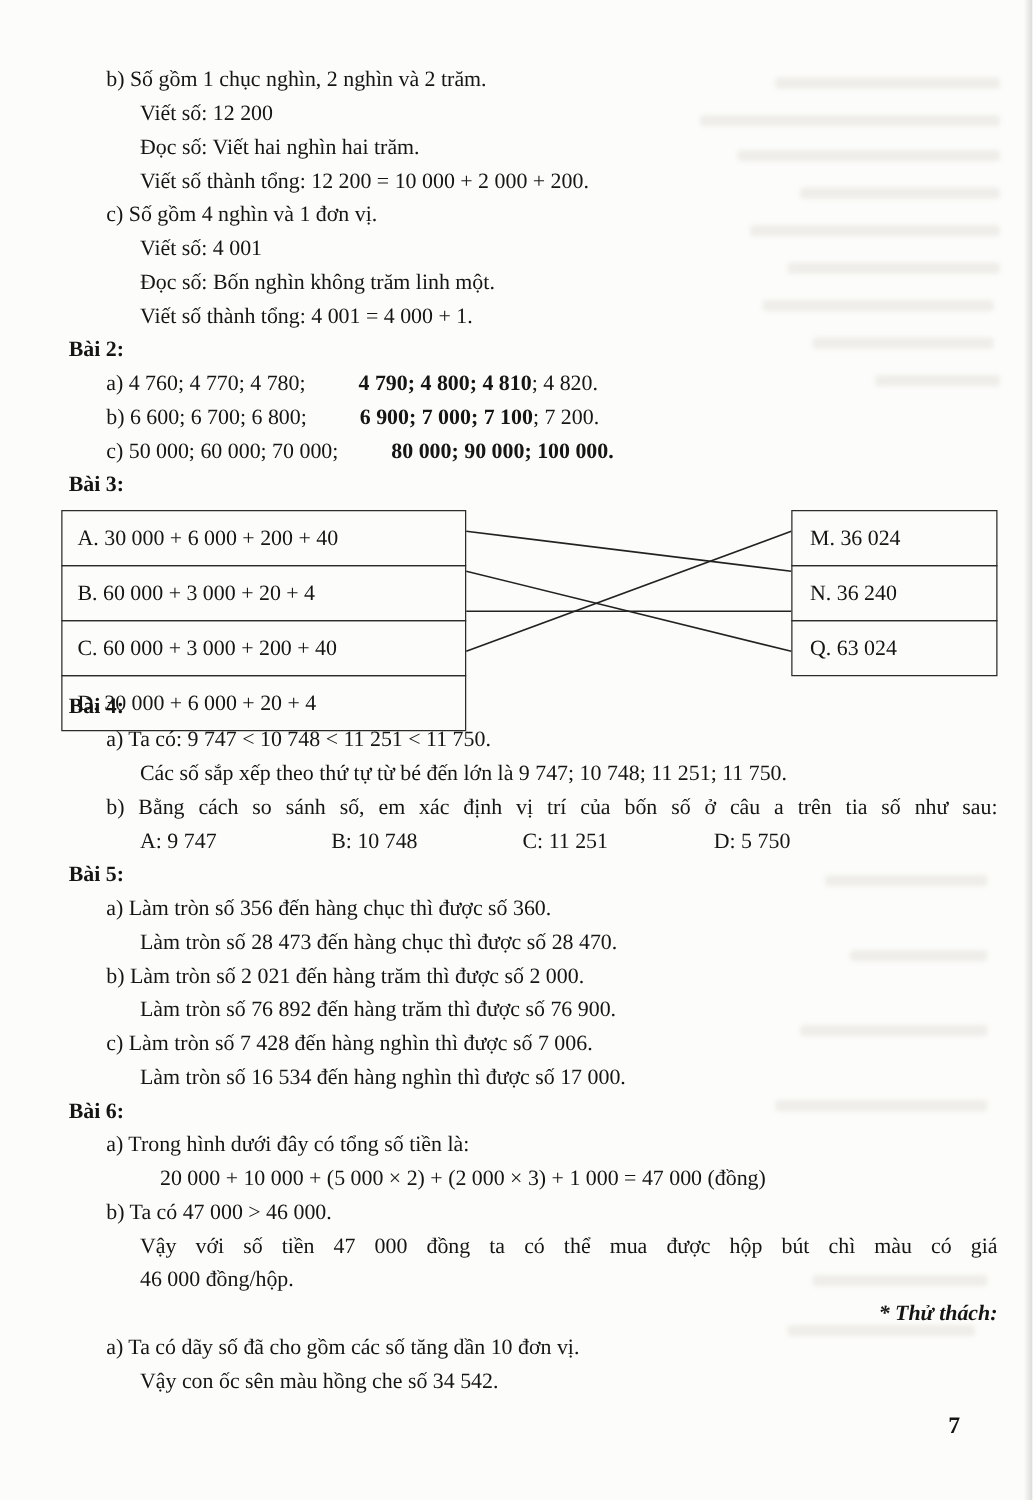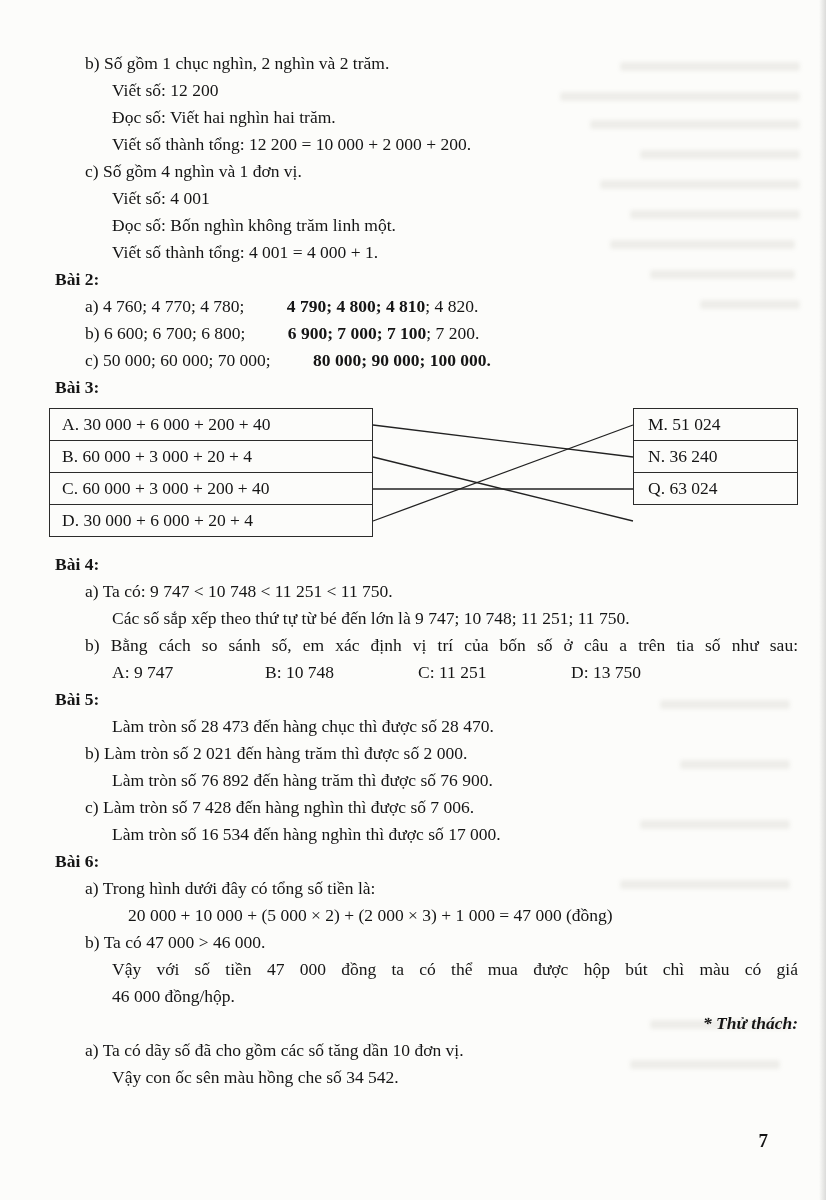--- a/index.html
+++ b/index.html
@@ -23,21 +23,21 @@
   .italic { font-style:italic;text-align:right; }
   .justify { text-align:justify; text-align-last:justify; white-space:normal; }
 
   
   .diagram { position:relative; width:743px; height:134px; margin:7px 0 9px 0; }
   .match-col { position:absolute; top:0; }
   .match-col.left { left:-6px; width:324px; }
   .match-col.right { left:578px; width:165px; }
   .match-box {
     box-sizing:border-box;
-    height:33px; margin-top:-1px;
+    height:45px; margin-top:-1px;
     border:1.4px solid #2b2b2b;
     display:flex; align-items:center;
     padding-left:12px;
     background:transparent;
     line-height:31px;
     white-space:nowrap;
   }
   .match-box:first-child { margin-top:0; }
   .match-col.right .match-box { padding-left:14px; }
   .diagram svg { position:absolute; left:0; top:0; width:743px; height:134px; }
@@ -113,35 +113,36 @@
           <line x1="318" y1="81" x2="578" y2="81" stroke="#222222" stroke-width="1.3"></line>
           <line x1="318" y1="113" x2="578" y2="17" stroke="#222222" stroke-width="1.3"></line>
         </svg>
       <div class="match-col left">
         <div class="match-box">A. 30 000 + 6 000 + 200 + 40</div>
         <div class="match-box">B. 60 000 + 3 000 + 20 + 4</div>
         <div class="match-box">C. 60 000 + 3 000 + 200 + 40</div>
         <div class="match-box">D. 30 000 + 6 000 + 20 + 4</div>
       </div>
       <div class="match-col right">
-        <div class="match-box">M. 51 024</div>
+        <div class="match-box">M. 36 024</div>
         <div class="match-box">N. 36 240</div>
         <div class="match-box">Q. 63 024</div>
       </div>
     </div>
 
     <div class="line title">Bài 4:</div>
     <div class="line ind1">a) Ta có: 9 747 &lt; 10 748 &lt; 11 251 &lt; 11 750.</div>
     <div class="line ind2">Các số sắp xếp theo thứ tự từ bé đến lớn là 9 747; 10 748; 11 251; 11 750.</div>
     <div class="line ind1 justify">b) Bằng cách so sánh số, em xác định vị trí của bốn số ở câu a trên tia số như sau:</div>
     <div class="line ind2 points">
-      <span>A: 9 747</span><span>B: 10 748</span><span>C: 11 251</span><span>D: 13 750</span>
+      <span>A: 9 747</span><span>B: 10 748</span><span>C: 11 251</span><span>D: 5 750</span>
     </div>
 
     <div class="line title">Bài 5:</div>
+    <div class="line ind1">a) Làm tròn số 356 đến hàng chục thì được số 360.</div>
     <div class="line ind2">Làm tròn số 28 473 đến hàng chục thì được số 28 470.</div>
     <div class="line ind1">b) Làm tròn số 2 021 đến hàng trăm thì được số 2 000.</div>
     <div class="line ind2">Làm tròn số 76 892 đến hàng trăm thì được số 76 900.</div>
     <div class="line ind1">c) Làm tròn số 7 428 đến hàng nghìn thì được số 7 006.</div>
     <div class="line ind2">Làm tròn số 16 534 đến hàng nghìn thì được số 17 000.</div>
 
     <div class="line title">Bài 6:</div>
     <div class="line ind1">a) Trong hình dưới đây có tổng số tiền là:</div>
     <div class="line ind3">20 000 + 10 000 + (5 000 × 2) + (2 000 × 3) + 1 000 = 47 000 (đồng)</div>
     <div class="line ind1">b) Ta có 47 000 &gt; 46 000.</div>

